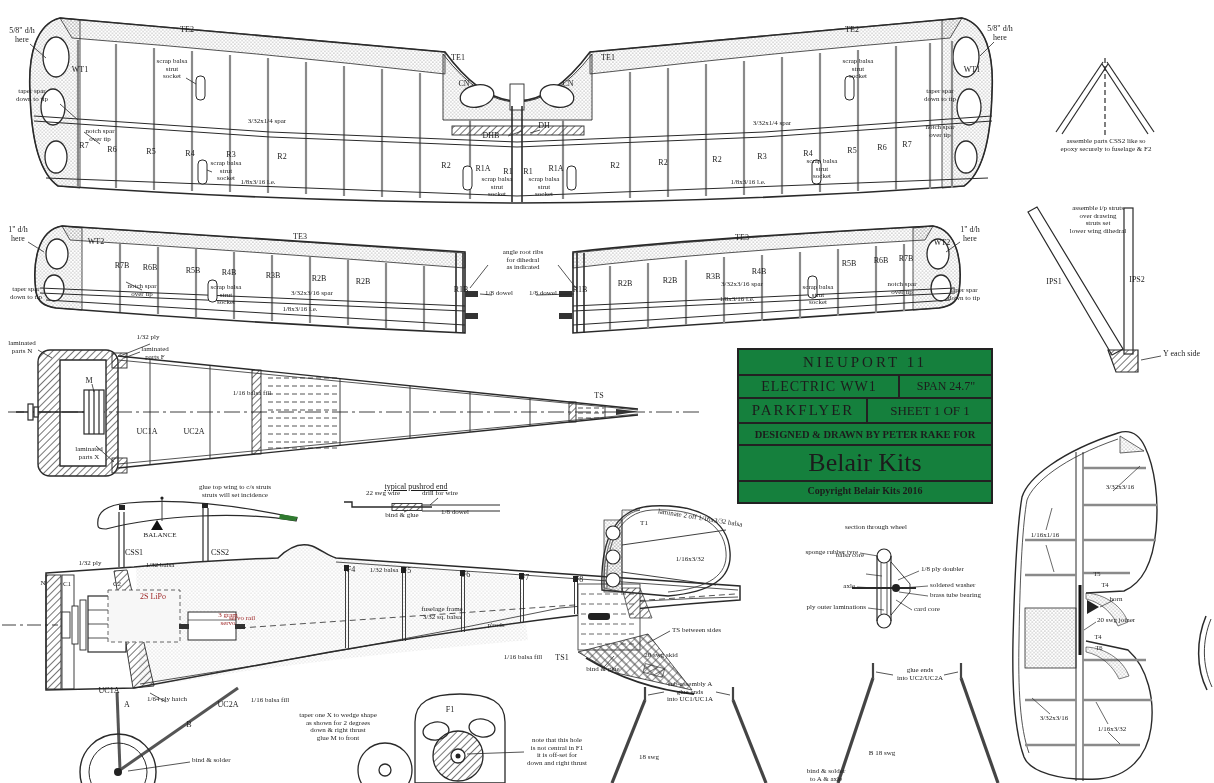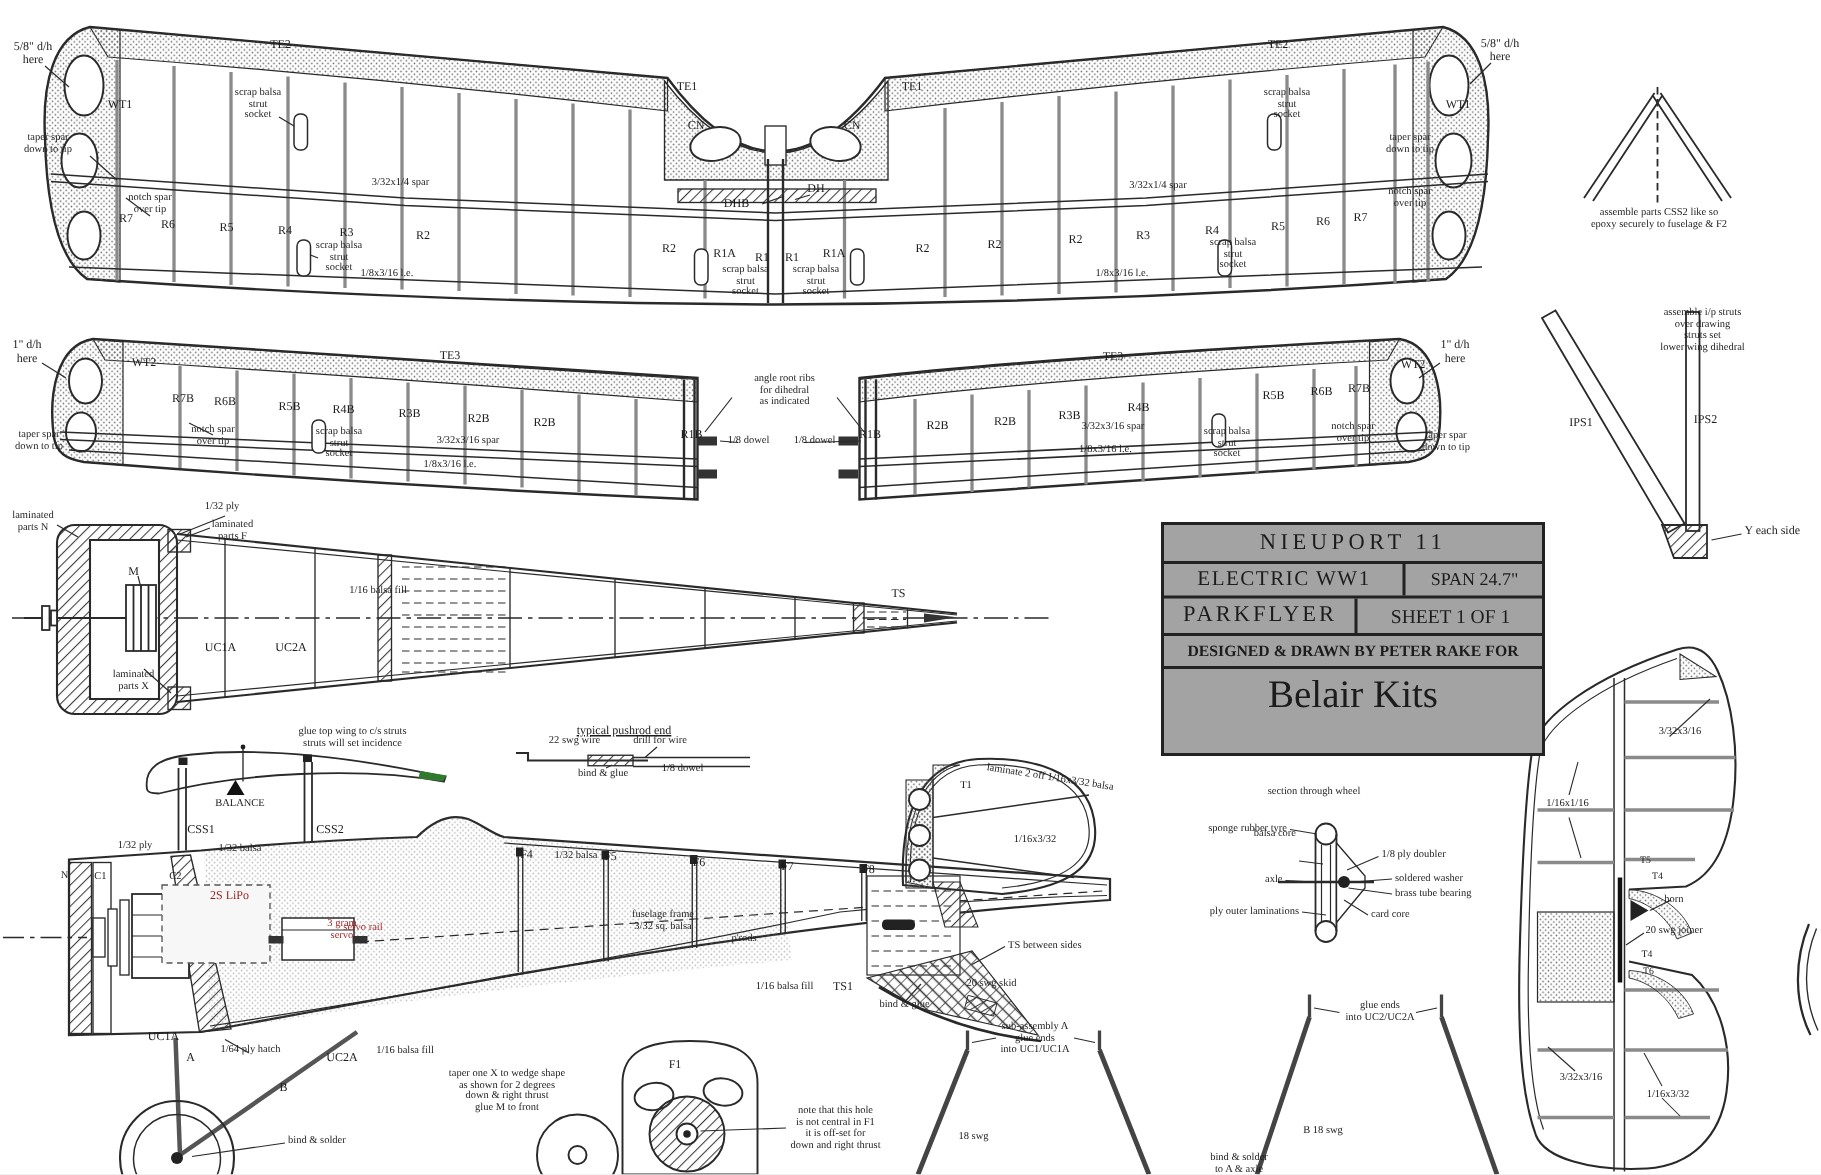--- a/index.html
+++ b/index.html
@@ -2,21 +2,21 @@
 <html><head>
 <meta charset="utf-8">
 <style>
   html,body{margin:0;padding:0;background:#e8e8e8;}
   .sheet{position:relative;width:1214px;height:783px;background:#ffffff;overflow:hidden;
          font-family:"Liberation Serif",serif;color:#1c1c1c;}
   .sheet svg{position:absolute;left:0;top:0;}
   #labels{position:absolute;left:0;top:0;width:100%;height:100%;pointer-events:none;}
   .lbl{position:absolute;white-space:pre-line;line-height:1.1;text-align:center;color:#1c1c1c;}
   
-  .tblock{position:absolute;left:774px;top:348px;width:252px;height:152px;background:#a3a3a3;
+  .tblock{position:absolute;left:737px;top:348px;width:252px;height:152px;background:#15803d;
           border:2px solid #222;display:grid;grid-template-rows:24px 23px 25px 22px 36px 18px;}
   .tblock .row{display:grid;border-top:2px solid #222;align-items:center;justify-items:center;}
   .tblock .row:first-child{border-top:none;}
   .tb-model{font-size:15px;letter-spacing:3px;}
   .r2{grid-template-columns:160px 1fr;}
   .r3{grid-template-columns:128px 1fr;text-align:right;}
   .cell{width:100%;height:100%;display:flex;align-items:center;justify-content:center;}
   .cb{border-left:2px solid #222;}
   .tb-era{font-size:14px;letter-spacing:1px;}
   .tb-span{font-size:12px;}
@@ -551,21 +551,21 @@
       <div class="lbl" style="left: 906px; top: 255px; font-size: 8px; transform: translateX(-50%);">R7B</div>
       <div class="lbl" style="left: 902px; top: 281px; font-size: 7px; transform: translateX(-50%);">notch spar
 over tip</div>
       <div class="lbl" style="left: 942px; top: 239px; font-size: 8px; transform: translateX(-50%);">WT2</div>
       <div class="lbl" style="left: 970px; top: 226px; font-size: 8px; transform: translateX(-50%);">1" d/h
 here</div>
       <div class="lbl" style="left: 964px; top: 287px; font-size: 7px; transform: translateX(-50%);">taper spar
 down to tip</div>
       <div class="lbl" style="left: 1106px; top: 138px; font-size: 7px; transform: translateX(-50%);">assemble parts CSS2 like so
 epoxy securely to fuselage &amp; F2</div>
-      <div class="lbl" style="left: 1098px; top: 205px; font-size: 7px; transform: translateX(-50%); margin-left: 37px;">assemble i/p struts
+      <div class="lbl" style="left: 1098px; top: 205px; font-size: 7px; transform: translateX(-50%);">assemble i/p struts
 over drawing
 struts set
 lower wing dihedral</div>
       <div class="lbl" style="left: 1054px; top: 278px; font-size: 8px; transform: translateX(-50%);">IPS1</div>
       <div class="lbl" style="left: 1137px; top: 276px; font-size: 8px; transform: translateX(-50%);">IPS2</div>
       <div class="lbl" style="left: 1163px; top: 350px; font-size: 8px; text-align: left;">Y each side</div>
       <div class="lbl" style="left: 22px; top: 340px; font-size: 7px; transform: translateX(-50%);">laminated
 parts N</div>
       <div class="lbl" style="left: 148px; top: 334px; font-size: 7px; transform: translateX(-50%);">1/32 ply</div>
       <div class="lbl" style="left: 155px; top: 346px; font-size: 7px; transform: translateX(-50%);">laminated
@@ -670,15 +670,18 @@
   <div class="row r3">
     <span class="cell tb-cat">PARKFLYER</span>
     <span class="cell cb tb-sheet">SHEET 1 OF 1</span>
   </div>
   <div class="row">
     <span class="tb-credit">DESIGNED &amp; DRAWN BY PETER RAKE FOR</span>
   </div>
   <div class="row">
     <span class="tb-brand">Belair Kits</span>
   </div>
+  <div class="row">
+    <span class="tb-copy">Copyright Belair Kits 2016</span>
+  </div>
 </div>
 
 </div>
 
 </body></html>

